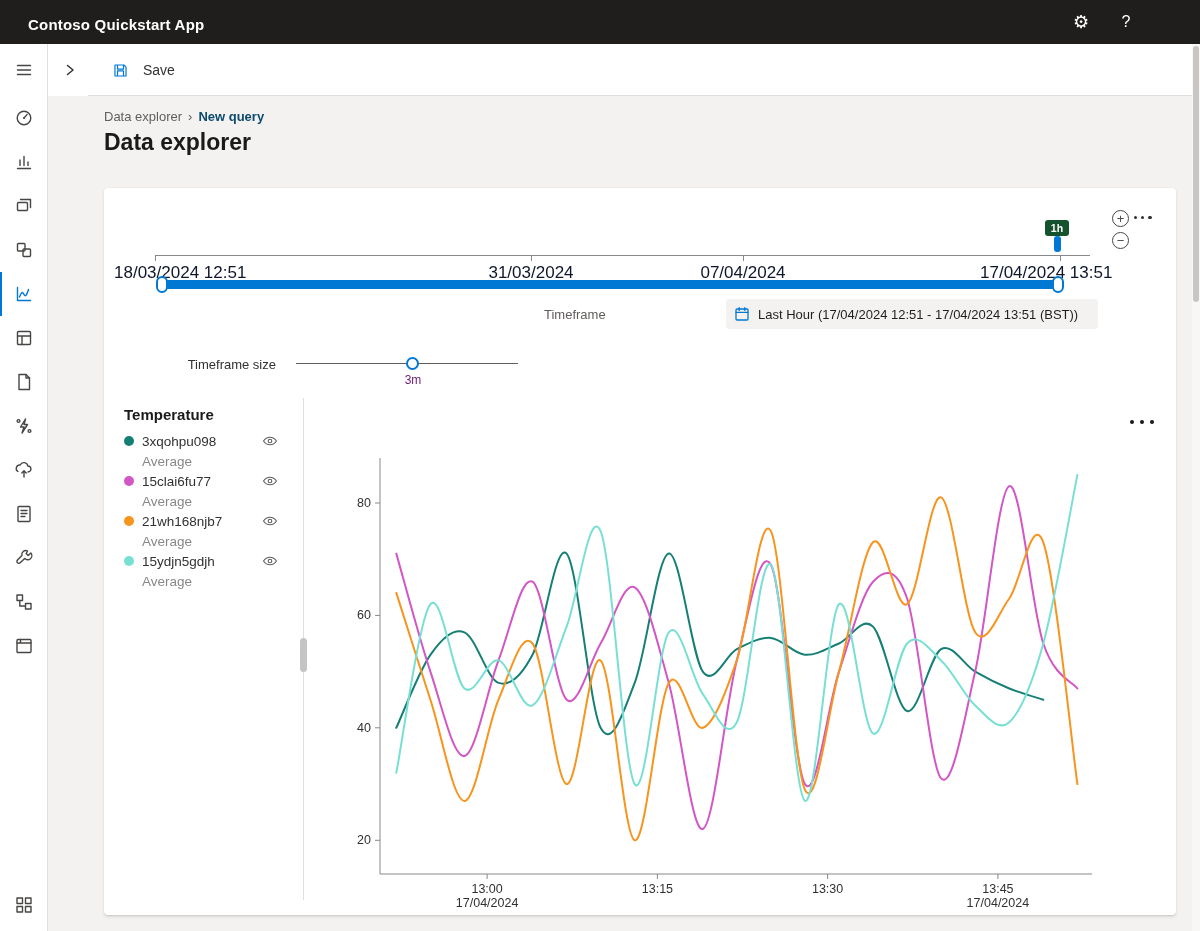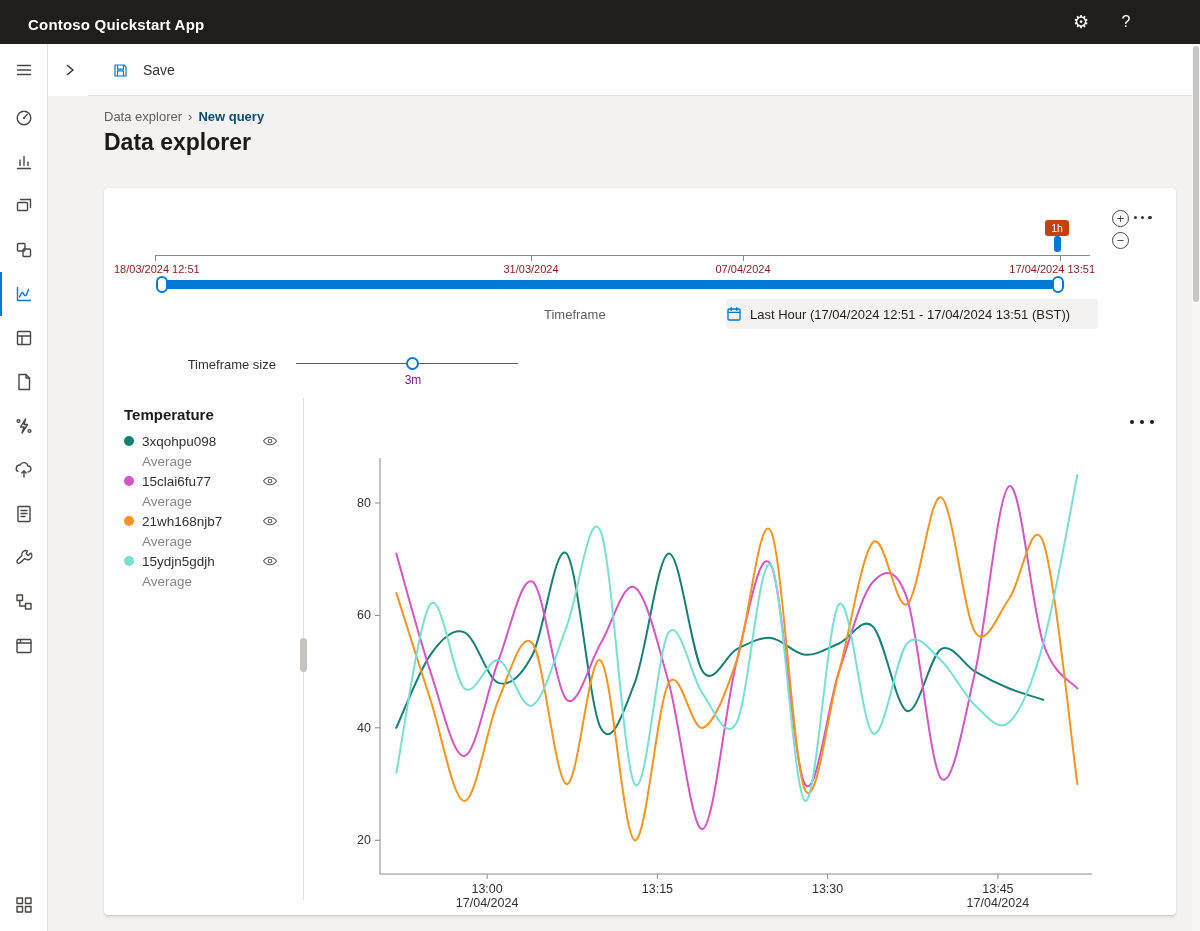--- a/index.html
+++ b/index.html
@@ -32,27 +32,27 @@
 .page-title{position:absolute;left:56px;top:33px;font-size:23px;font-weight:700;color:#1b1a19}
 .card{position:absolute;left:56px;top:92px;width:1072px;height:727px;background:#fff;border-radius:4px;box-shadow:0 1.6px 3.6px rgba(0,0,0,.1),0 .3px .9px rgba(0,0,0,.07)}
 
 .zoom-btn{position:absolute;width:17px;height:17px;border-radius:50%;border:1px solid #484644;background:#fff;color:#484644;display:flex;align-items:center;justify-content:center;font-size:13px;line-height:1;cursor:pointer;padding:0}
 #zoom-in{left:1008px;top:22px}
 #zoom-out{left:1008px;top:44px}
 #card-menu{position:absolute;left:1030px;top:28px;display:flex;gap:4px;cursor:pointer}
 #card-menu .dot{width:3.2px;height:3.2px;border-radius:50%;background:#323130}
 #time-axis{position:absolute;left:51px;top:67px;width:935px;height:1px;background:#8a8886}
 .time-tick{position:absolute;top:67px;width:1px;height:6px;background:#8a8886}
-.time-label{position:absolute;top:75px;font-size:11px;color:#7f1d1d;white-space:nowrap}
+.time-label{position:absolute;top:75px;font-size:17px;color:#0f172a;white-space:nowrap}
 #range-bar{position:absolute;left:57px;top:92px;width:900px;height:9px;background:#0078d4;border-radius:5px;cursor:pointer}
 .range-handle{position:absolute;top:88px;width:12px;height:17px;border-radius:7px;background:#fff;border:2px solid #0078d4;cursor:ew-resize}
-#pin-label{position:absolute;left:941px;top:32px;width:24px;height:16px;background:#c2410c;border-radius:3px;color:#fff;font-size:10.5px;font-weight:400;display:flex;align-items:center;justify-content:center}
+#pin-label{position:absolute;left:941px;top:32px;width:24px;height:16px;background:#14532d;border-radius:3px;color:#fff;font-size:10.5px;font-weight:700;display:flex;align-items:center;justify-content:center}
 #pin-stem{position:absolute;left:950px;top:48px;width:7px;height:16px;background:#0078d4;border-radius:3px;cursor:ew-resize}
 #tf-label{position:absolute;left:440px;top:119px;width:172px;text-align:left;font-size:13px;color:#605e5c}
-#tf-box{position:absolute;left:622px;top:111px;width:372px;height:30px;background:#f3f2f1;border-radius:4px;display:flex;align-items:center;gap:8px;padding:0 0;font-size:13px;color:#201f1e;cursor:pointer;white-space:nowrap;overflow:hidden}
+#tf-box{position:absolute;left:622px;top:111px;width:372px;height:30px;background:#f3f2f1;border-radius:4px;display:flex;align-items:center;gap:8px;padding:0 8px;font-size:13px;color:#201f1e;cursor:pointer;white-space:nowrap;overflow:hidden}
 #iv-label{position:absolute;left:70px;top:169px;width:102px;text-align:right;font-size:13px;color:#323130}
 #iv-track{position:absolute;left:192px;top:175px;width:222px;height:1px;background:#605e5c;cursor:pointer}
 #iv-handle{position:absolute;left:302px;top:169px;width:13px;height:13px;border-radius:50%;background:#fff;border:2px solid #0078d4;cursor:ew-resize}
 #iv-value{position:absolute;left:289px;top:185px;width:40px;text-align:center;font-size:12px;color:#701a75}
 #legend-title{position:absolute;left:20px;top:218px;font-size:15px;font-weight:700;color:#1b1a19}
 #legend-list{position:absolute;left:20px;top:243px;width:162px}
 .leg-item{position:relative;height:40px}
 .leg-row{display:flex;align-items:center;height:20px;gap:8px}
 .leg-dot{width:10px;height:10px;border-radius:50%;flex:none}
 .leg-name{font-size:13.5px;color:#323130}

